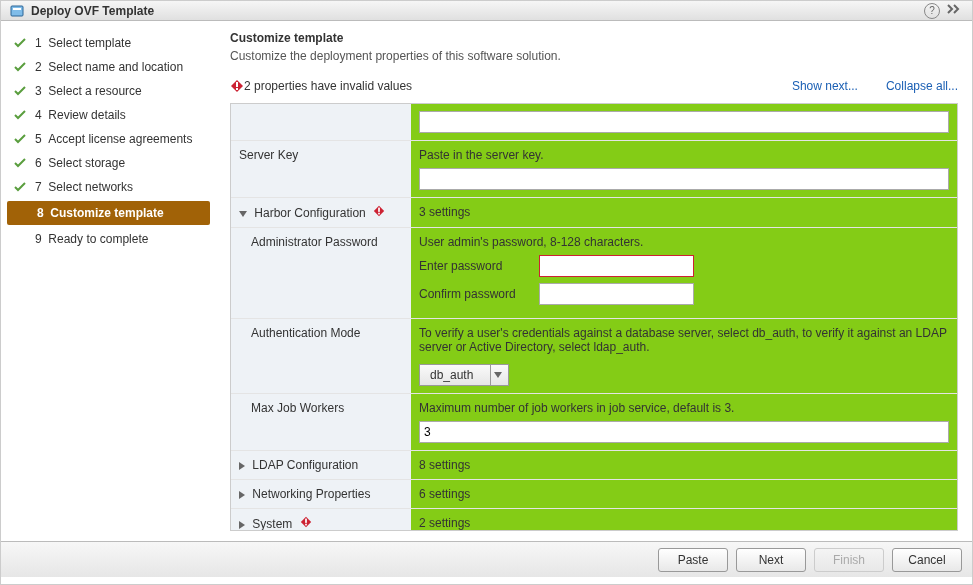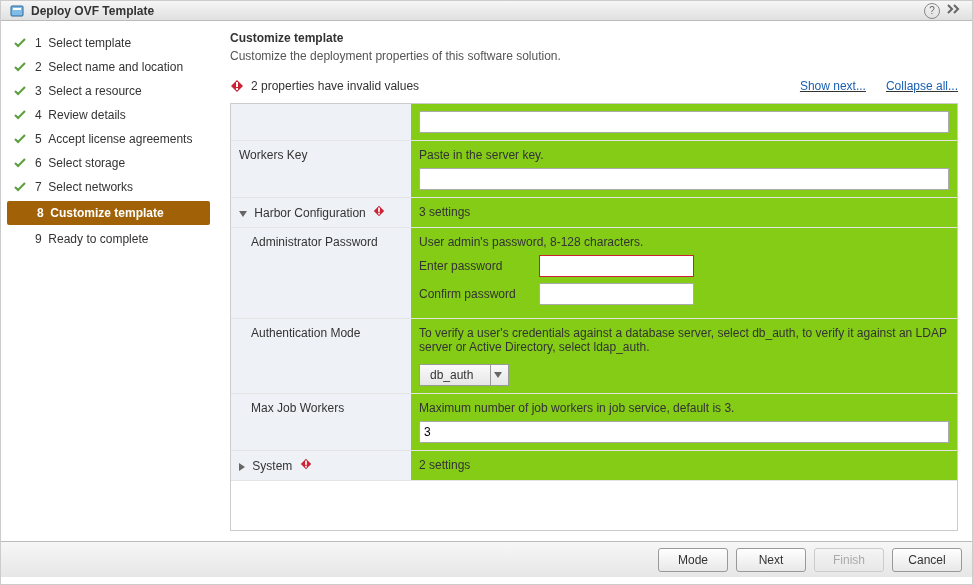--- a/index.html
+++ b/index.html
@@ -68,25 +68,25 @@
   display: flex;
   flex-direction: column;
   overflow: hidden;
 }
 .main-title { font-weight: bold; margin-bottom: 4px; color: #333; }
 .main-subtitle { color: #555; margin-bottom: 10px; }
 .alert-row {
   display: flex; align-items: center; justify-content: space-between;
   padding: 6px 0 10px;
 }
-.alert-left { display: flex; align-items: flex-start; gap: 7px; }
+.alert-left { display: flex; align-items: flex-start; gap: 0; }
 .alert-icon {
   width: 14px; height: 14px; display: inline-flex; align-items: center; justify-content: center;
 }
-.alert-links { display: flex; gap: 20px; text-decoration: underline; }
+.alert-links { display: flex; gap: 28px; }
 .alert-links span { color: #1a5fb4; cursor: pointer; }
 .table-wrap {
   flex: 1;
   border: 1px solid #ccc;
   display: flex;
   overflow: hidden;
 }
 .table-scroll {
   flex: 1;
   overflow-y: scroll;
@@ -268,21 +268,21 @@
 
     <div class="table-wrap">
       <div class="table-scroll">
         <table class="prop-table">
           <tbody>
               <tr>
             <td class="col-label"></td>
             <td><input class="full-input" value="" style=""></td>
           </tr>
           <tr>
-            <td class="col-label">Workers Key</td>
+            <td class="col-label">Server Key</td>
             <td>
               <div class="desc">Paste in the server key.</div>
               <input class="full-input" value="" style="">
             </td>
           </tr>
           <tr class="section-row">
             <td class="col-label">
               <span class="tri tri-down"></span>
               <span>Harbor Configuration</span>
               <span class="inline-err">
@@ -324,36 +324,50 @@
           <tr>
             <td class="col-label" style="padding-left:20px;">Max Job Workers</td>
             <td>
               <div class="desc">Maximum number of job workers in job service, default is 3.</div>
               <input class="num-input" value="3" style="">
             </td>
           </tr>
           <tr class="section-row">
             <td class="col-label">
               <span class="tri tri-right"></span>
+              <span>LDAP Configuration</span>
+            </td>
+            <td>8 settings</td>
+          </tr>
+          <tr class="section-row">
+            <td class="col-label">
+              <span class="tri tri-right"></span>
+              <span>Networking Properties</span>
+            </td>
+            <td>6 settings</td>
+          </tr>
+          <tr class="section-row">
+            <td class="col-label">
+              <span class="tri tri-right"></span>
               <span>System</span>
               <span class="inline-err">
                     <svg width="12" height="12" viewBox="0 0 14 14">
                       <polygon points="7,1 13,7 7,13 1,7" fill="#c23"></polygon>
                       <rect x="6" y="3" width="2" height="5" fill="#fff"></rect>
                       <rect x="6" y="9" width="2" height="2" fill="#fff"></rect>
                     </svg>
                   </span>
             </td>
             <td>2 settings</td>
           </tr>
         </tbody>
           </table>
       </div>
     </div>
   </div>
 </div>
 
 <div class="footer">
-  <button class="btn">Mode</button>
+  <button class="btn">Paste</button>
   <button class="btn">Next</button>
   <button class="btn" disabled="">Finish</button>
   <button class="btn">Cancel</button>
 </div>
 
 </body></html>

